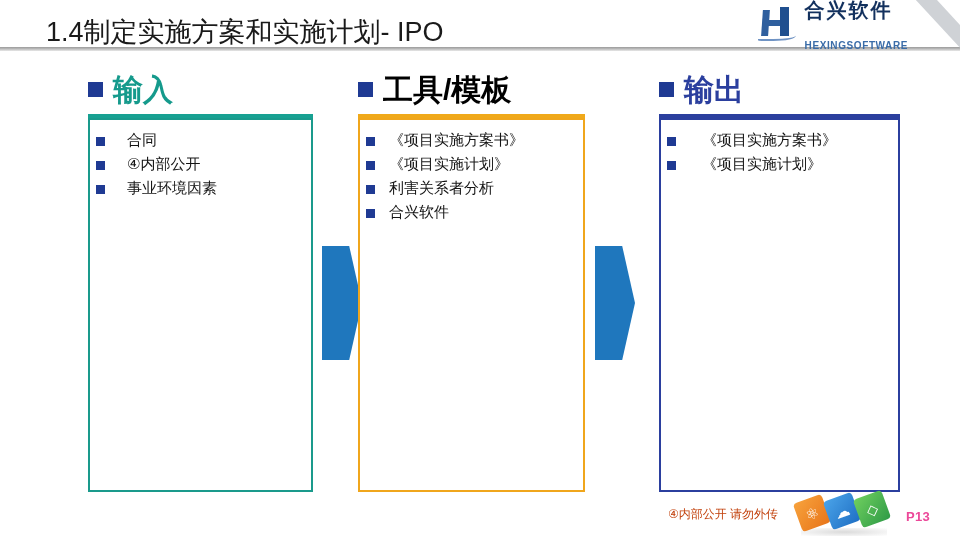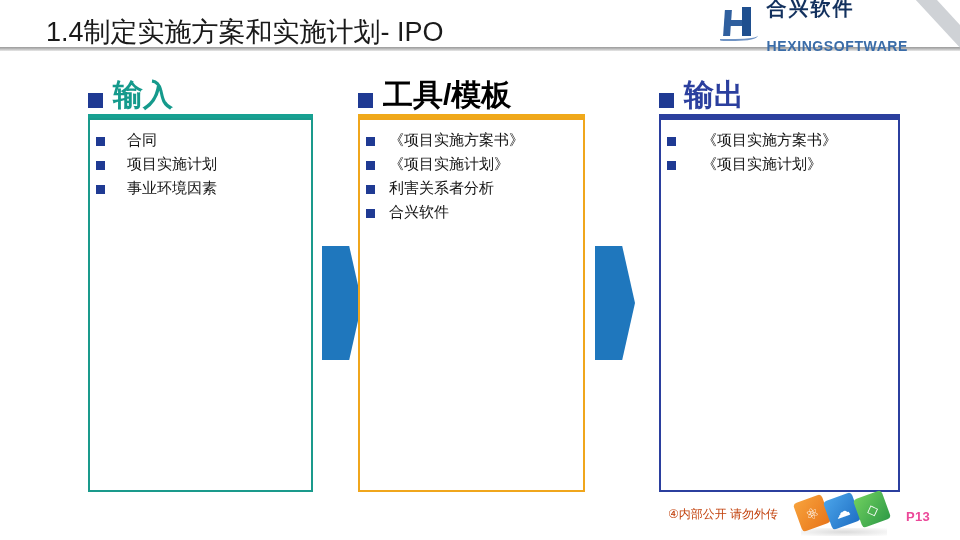--- a/index.html
+++ b/index.html
@@ -124,35 +124,35 @@
     justify-content: center;
     line-height: 1;
   }
   .logo-cn {
     font-size: 20px;
     font-weight: bold;
     color: #13315e;
     letter-spacing: 2px;
   }
   .logo-en {
-    font-size: 14px;
+    font-size: 10px;
     font-weight: bold;
     color: #3a6ca8;
     letter-spacing: 0.6px;
     margin-top: 21px;
   }
 
   
   .col {
     position: absolute;
     top: 70px;
   }
   .col-head {
     display: flex;
-    align-items: flex-end;
+    align-items: center;
     gap: 10px;
     height: 40px;
   }
   .head-bullet {
     width: 15px;
     height: 15px;
     background: #1f3a93;
     display: inline-block;
     flex: none;
     margin-bottom: 2px;
@@ -307,21 +307,21 @@
       <span class="head-label">输入</span>
     </div>
     <div class="head-rule"></div>
     <div class="col-box">
       <div class="item">
         <span class="item-bullet"></span>
         <span class="item-label">合同</span>
       </div>
       <div class="item">
         <span class="item-bullet"></span>
-        <span class="item-label">项目实施计划</span>
+        <span class="item-label">④内部公开</span>
       </div>
       <div class="item">
         <span class="item-bullet"></span>
         <span class="item-label">事业环境因素</span>
       </div>
     </div>
   </div>
 
   <div class="arrow" id="arrow-1"></div>
 

